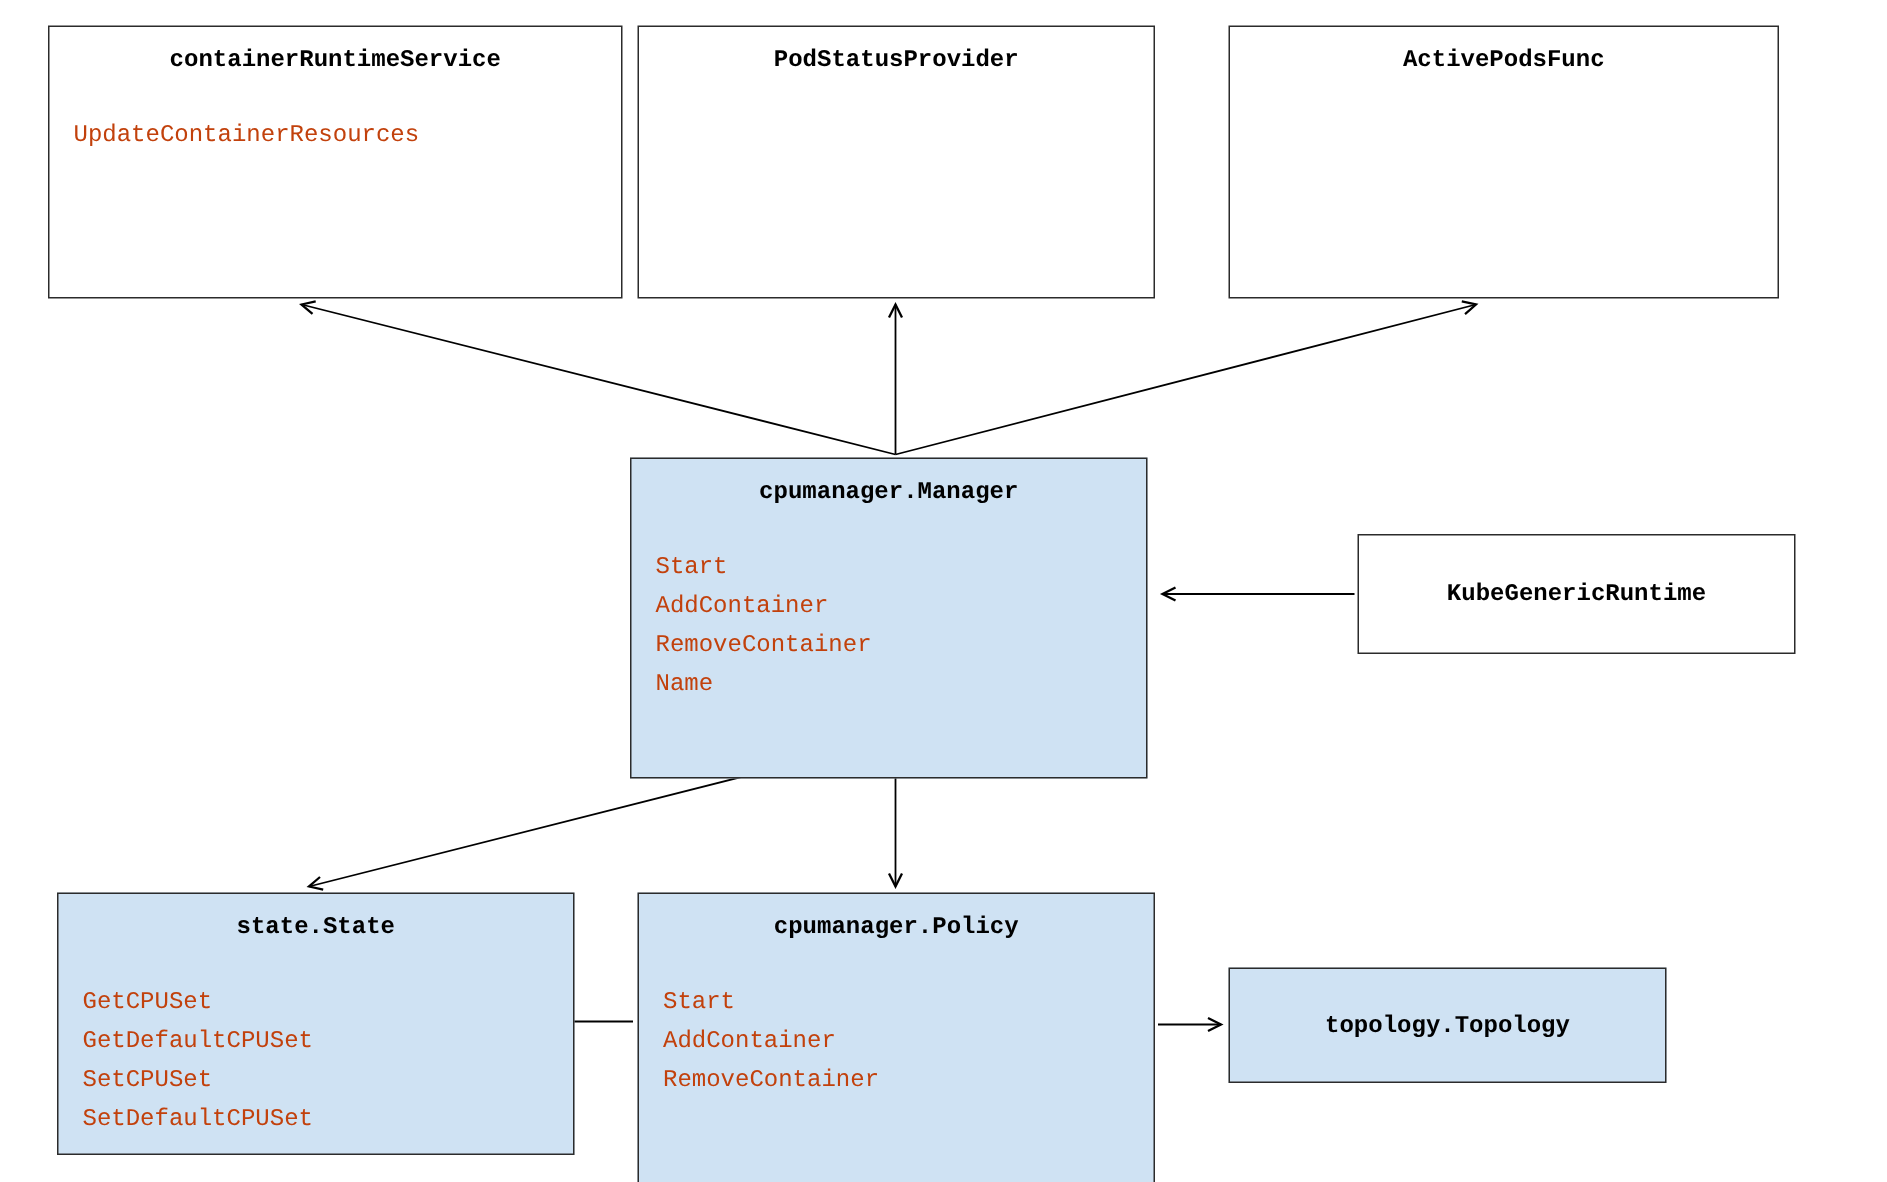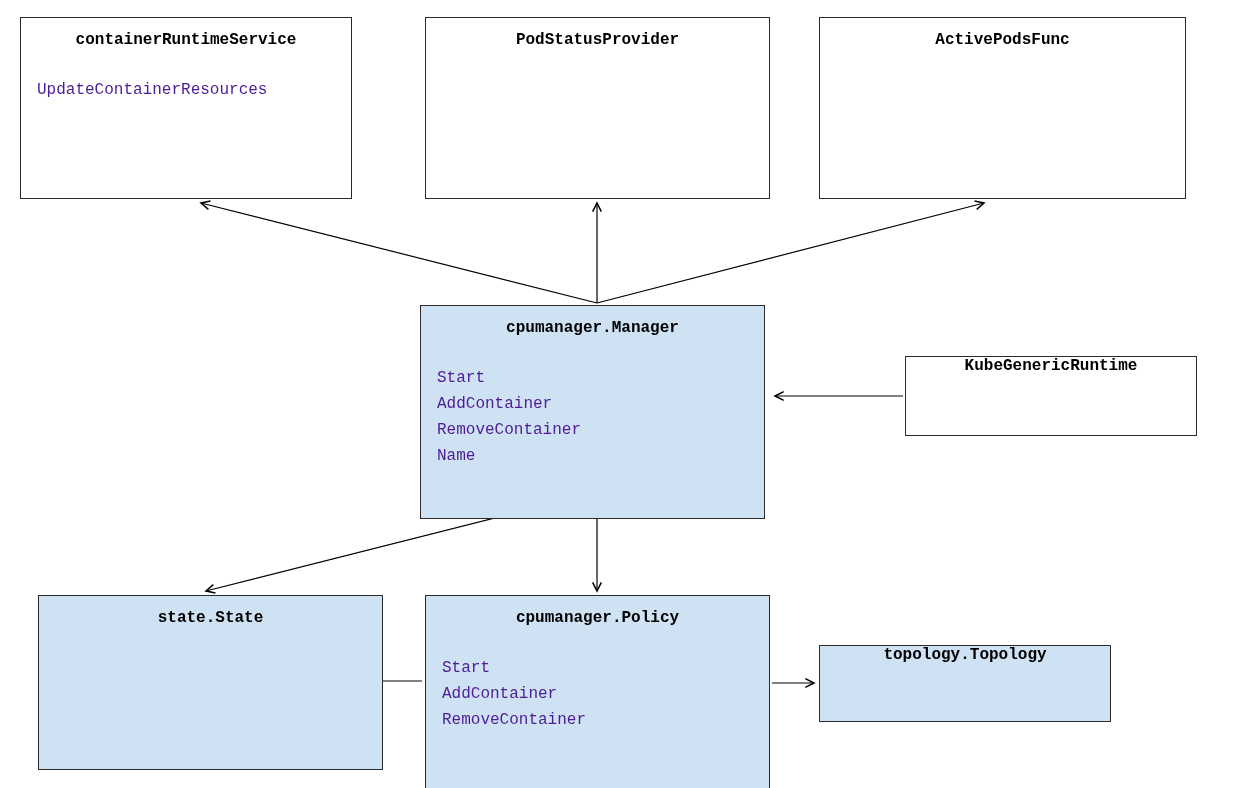--- a/index.html
+++ b/index.html
@@ -35,32 +35,32 @@
     font-size: 16px;
     color: #000000;
     padding-top: 13px;
     letter-spacing: 0;
     white-space: nowrap;
   }
   .node .methods {
     margin: 28px 0 0 16px;
     font-size: 16px;
     line-height: 26px;
-    color: #4c1d95;
+    color: #c2410c;
     white-space: nowrap;
   }
   .node.center {
     display: flex;
-    align-items: flex-start;
+    align-items: center;
     justify-content: center;
   }
   .node.center .title { padding-top: 0; }
 
   
-  .n0 { left: 20px;  top: 17px;  width: 332px; height: 182px; }
+  .n0 { left: 32px;  top: 17px;  width: 383px; height: 182px; }
   .n1 { left: 425px; top: 17px;  width: 345px; height: 182px; }
   .n2 { left: 819px; top: 17px;  width: 367px; height: 182px; }
   .n3 { left: 420px; top: 305px; width: 345px; height: 214px; }
   .n4 { left: 905px; top: 356px; width: 292px; height: 80px;  }
   .n5 { left: 22px;  top: 595px; width: 345px; height: 175px; }
   .n6 { left: 425px; top: 595px; width: 345px; height: 219px; }
   .n7 { left: 819px; top: 645px; width: 292px; height: 77px;  }
 </style>
 </head>
 <body>
@@ -107,20 +107,26 @@
       <div>Name</div>
     </div>
   </div>
 
   <div class="node n4 center" style="background-color: rgb(255, 255, 255);">
     <div class="title">KubeGenericRuntime</div>
   </div>
 
   <div class="node n5" style="background-color: rgb(207, 226, 243); margin-left: 16px;">
     <div class="title">state.State</div>
+    <div class="methods">
+      <div>GetCPUSet</div>
+      <div>GetDefaultCPUSet</div>
+      <div>SetCPUSet</div>
+      <div>SetDefaultCPUSet</div>
+    </div>
   </div>
 
   <div class="node n6" style="background-color: rgb(207, 226, 243);">
     <div class="title">cpumanager.Policy</div>
     <div class="methods">
       <div>Start</div>
       <div>AddContainer</div>
       <div>RemoveContainer</div>
     </div>
   </div>

